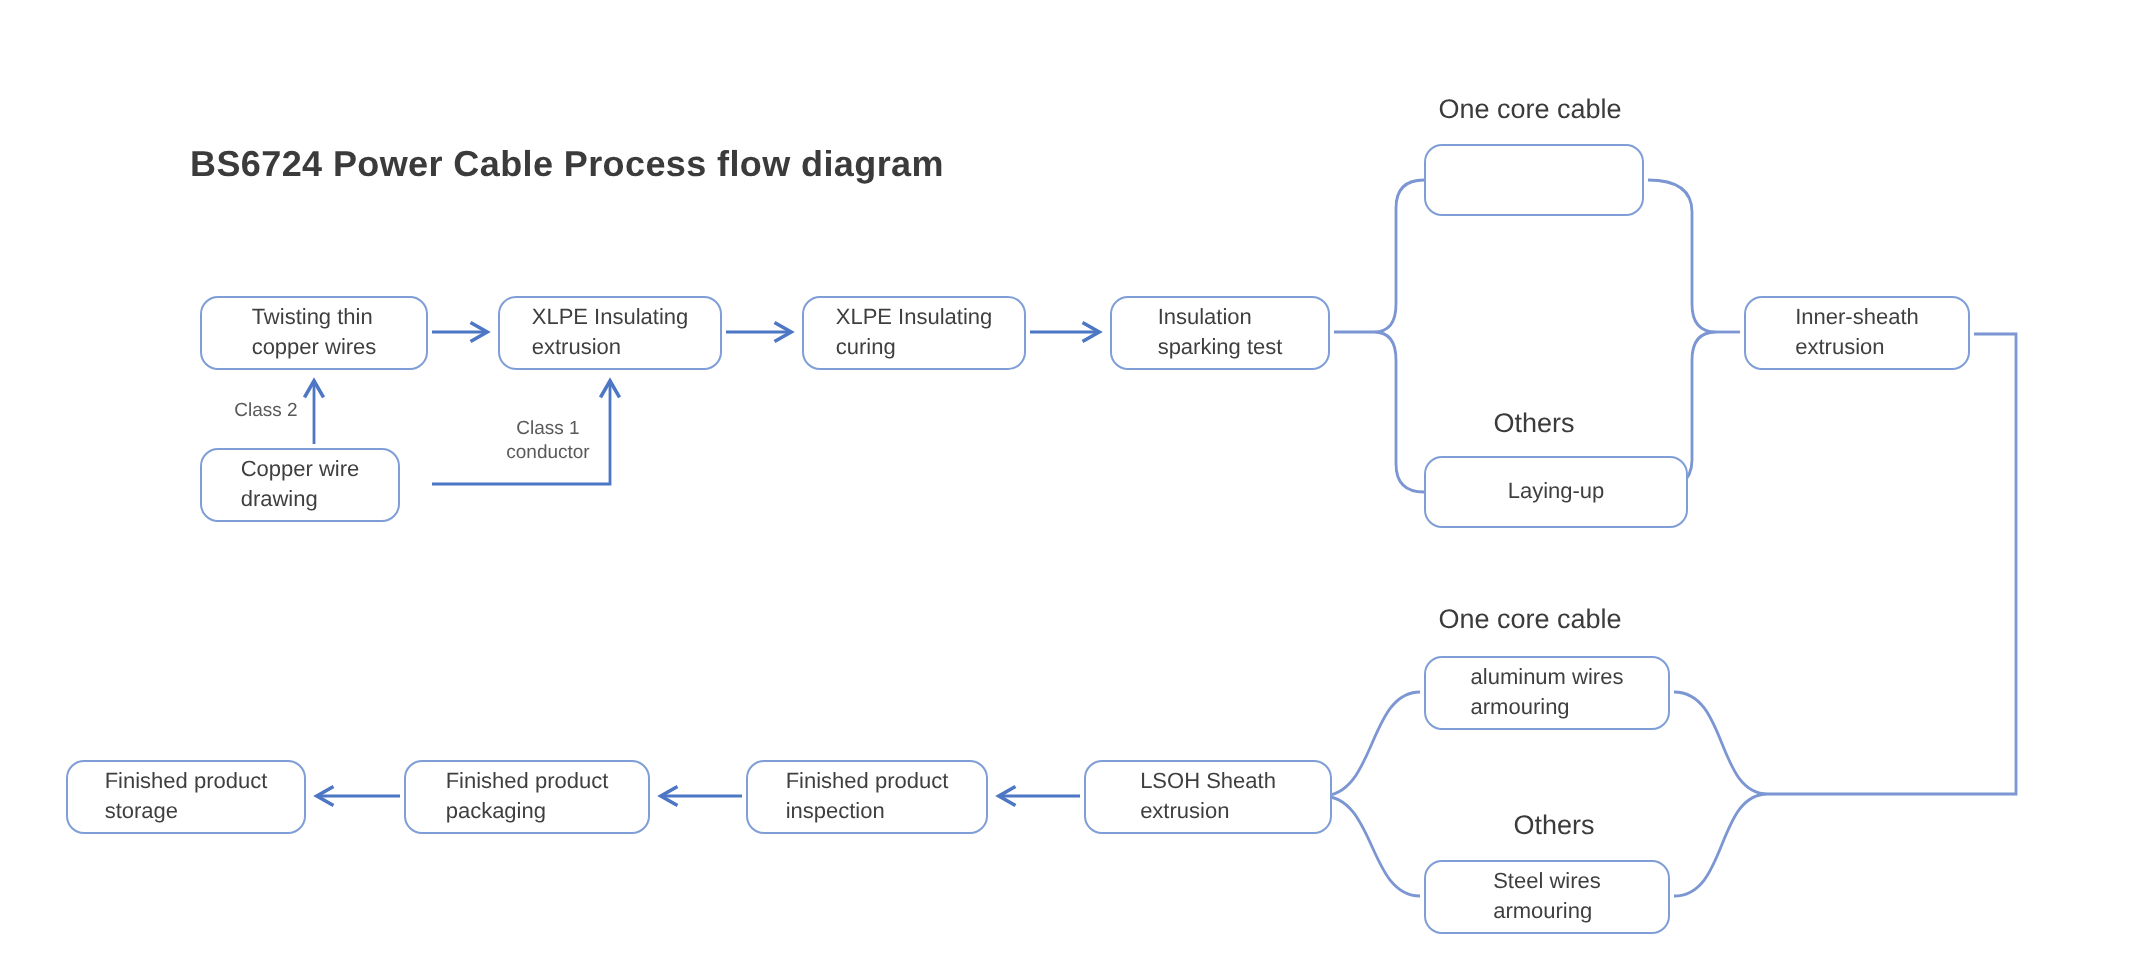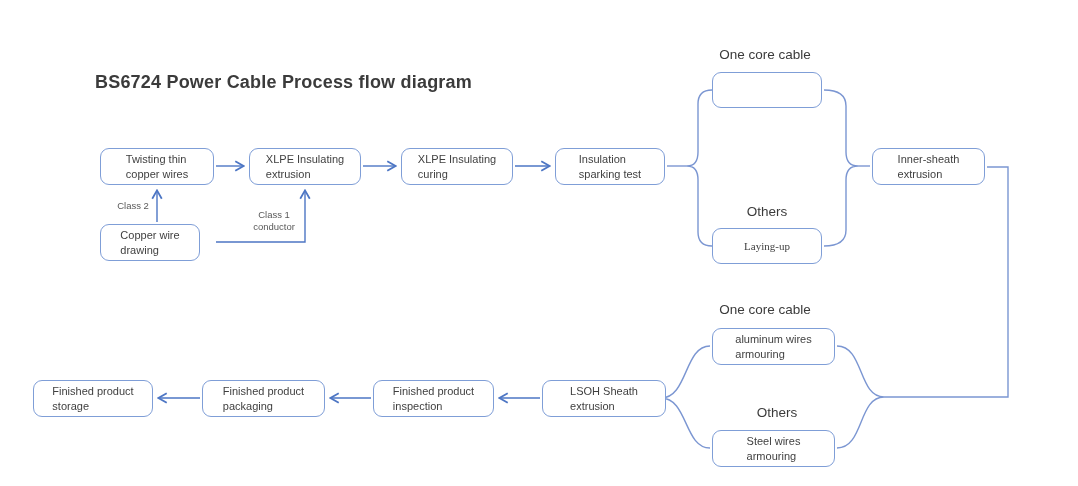--- a/index.html
+++ b/index.html
@@ -41,21 +41,21 @@
     font-size:9.5px;color:#595959;
     text-align:center;white-space:pre-line;line-height:1.25;
   }
   
   .n-twisting{left:100px;top:148px;width:114px;height:37px;}
   .n-xlpe-extrusion{left:249px;top:148px;width:112px;height:37px;}
   .n-xlpe-curing{left:401px;top:148px;width:112px;height:37px;}
   .n-sparking{left:555px;top:148px;width:110px;height:37px;}
   .n-copper-drawing{left:100px;top:224px;width:100px;height:37px;}
   .n-one-core-arrow{left:712px;top:72px;width:110px;height:36px;}
-  .n-laying-up{left:712px;top:228px;width:110px;height:36px;font-family:Liberation Serif, serif;}
+  .n-laying-up{left:712px;top:228px;width:132px;height:36px;}
   .n-inner-sheath{left:872px;top:148px;width:113px;height:37px;}
   .n-aluminum{left:712px;top:328px;width:123px;height:37px;}
   .n-steel{left:712px;top:430px;width:123px;height:37px;}
   .n-lsoh{left:542px;top:380px;width:124px;height:37px;}
   .n-inspection{left:373px;top:380px;width:121px;height:37px;}
   .n-packaging{left:202px;top:380px;width:123px;height:37px;}
   .n-storage{left:33px;top:380px;width:120px;height:37px;}
   .l-one-core-top{left:700px;top:47px;width:130px;}
   .l-others-top{left:702px;top:204px;width:130px;}
   .l-one-core-bottom{left:700px;top:302px;width:130px;}

